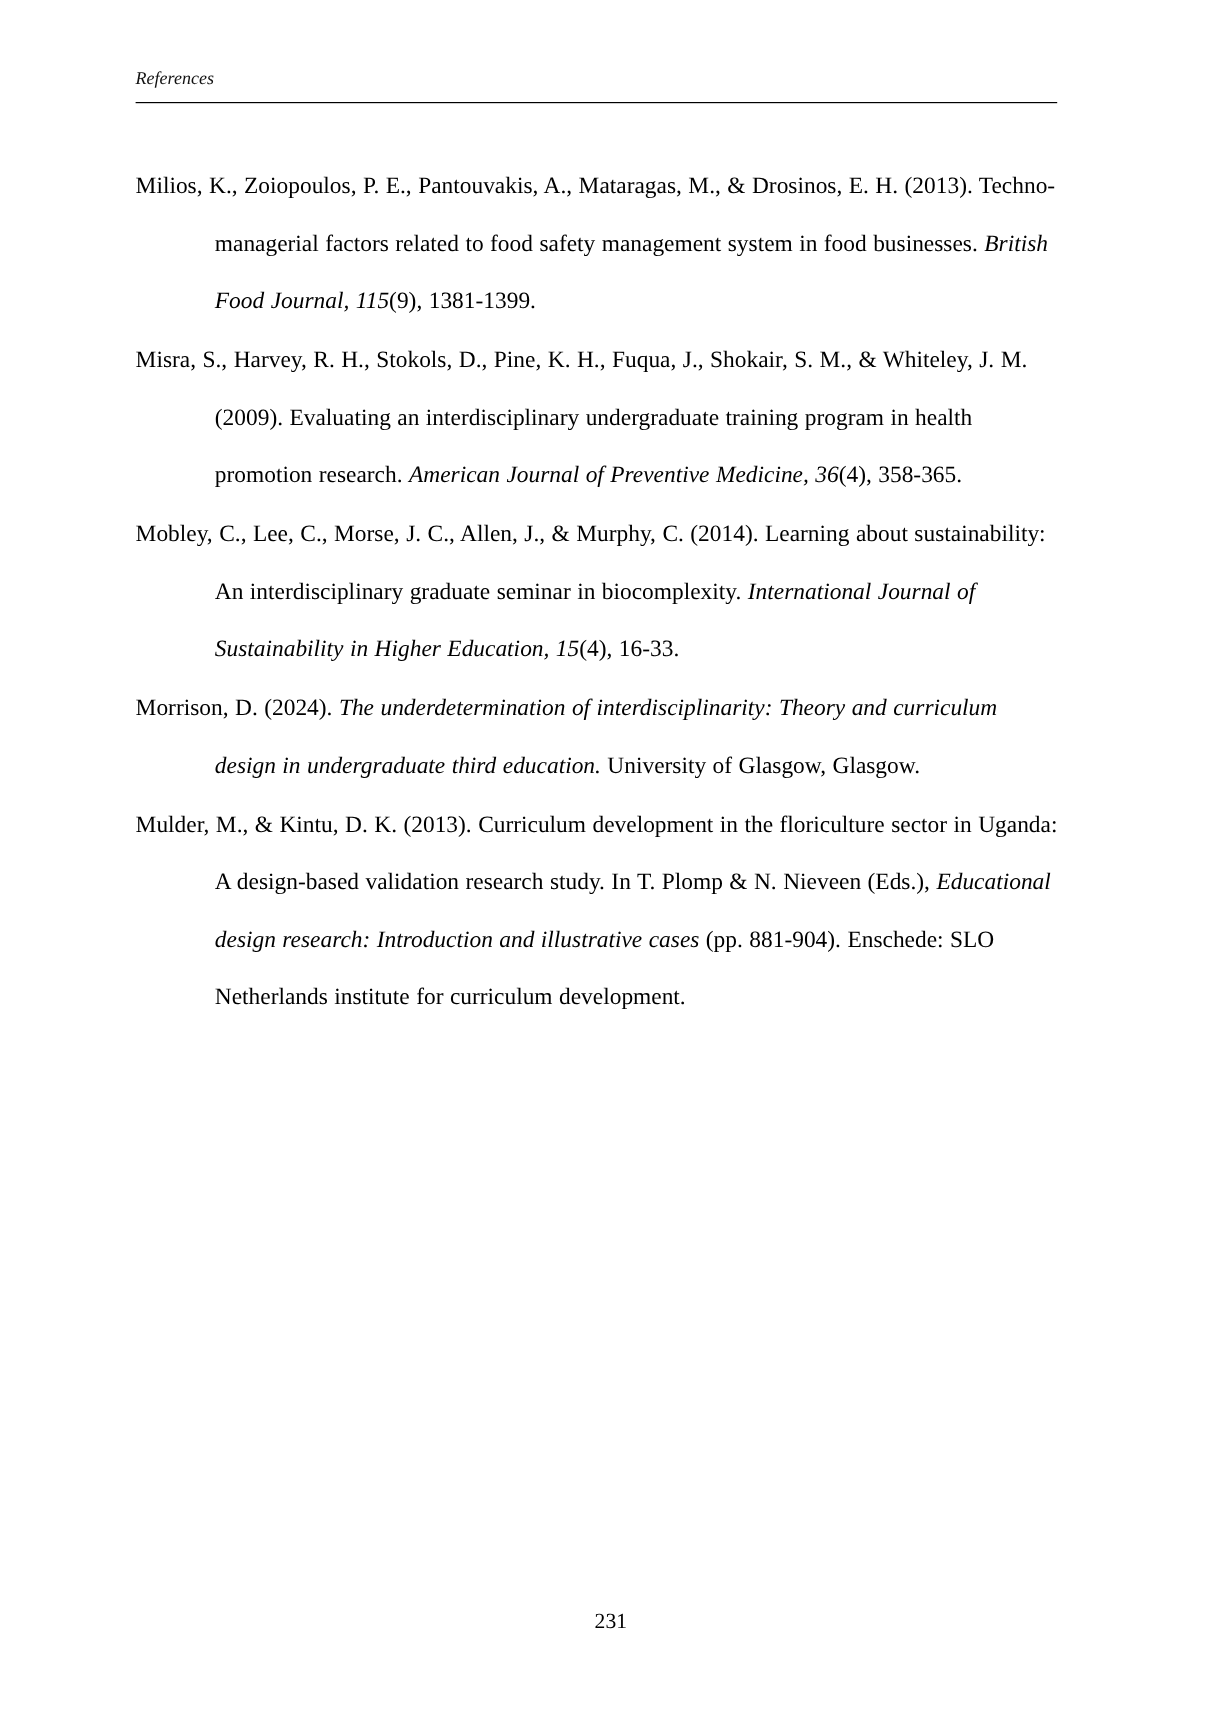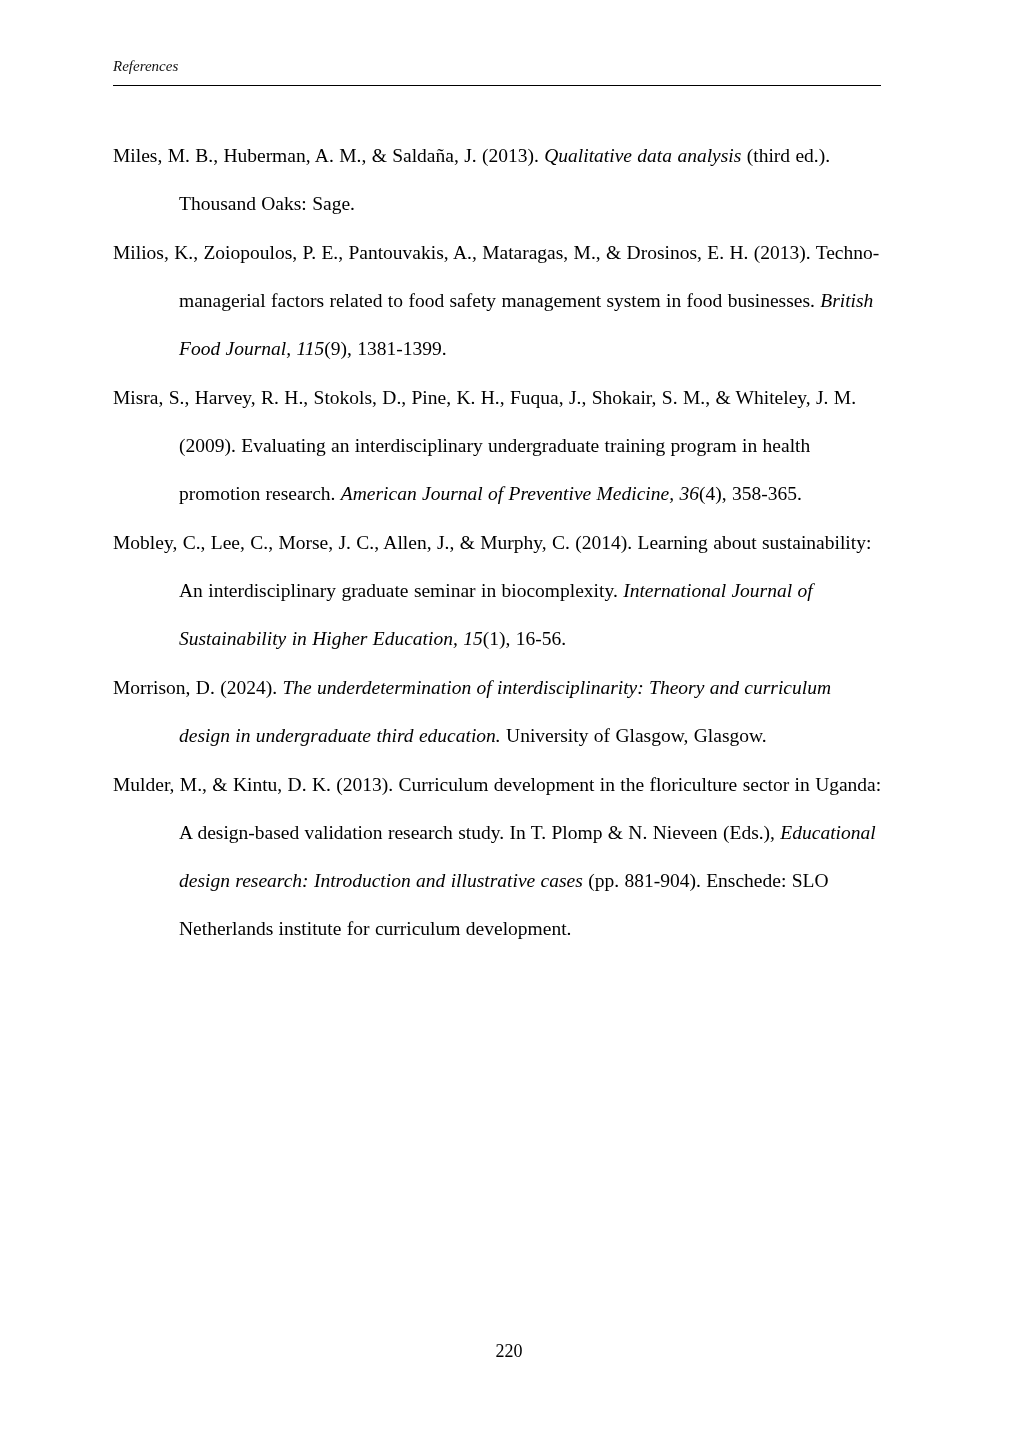--- a/index.html
+++ b/index.html
@@ -65,23 +65,22 @@
   }
 </style>
 </head>
 <body>
 
 <div class="page">
 
   <div class="header">References</div>
 
   <div class="content" id="reference-list">
-      <p class="ref"><span>Miles, M. B., Huberman, A. M., &amp; Saldaña, J. (2013). </span><span class="it">Qualitative data analysis</span><span> (third ed.). Thousand Oaks: Sage.</span></p>
       <p class="ref"><span>Milios, K., Zoiopoulos, P. E., Pantouvakis, A., Mataragas, M., &amp; Drosinos, E. H. (2013). Techno-managerial factors related to food safety management system in food businesses. </span><span class="it">British Food Journal, 115</span><span>(9), 1381-1399.</span></p>
       <p class="ref"><span>Misra, S., Harvey, R. H., Stokols, D., Pine, K. H., Fuqua, J., Shokair, S. M., &amp; Whiteley, J. M. (2009). Evaluating an interdisciplinary undergraduate training program in health promotion research. </span><span class="it">American Journal of Preventive Medicine, 36</span><span>(4), 358-365.</span></p>
-      <p class="ref"><span>Mobley, C., Lee, C., Morse, J. C., Allen, J., &amp; Murphy, C. (2014). Learning about sustainability: An interdisciplinary graduate seminar in biocomplexity. </span><span class="it">International Journal of Sustainability in Higher Education, 15</span><span>(1), 16-56.</span></p>
+      <p class="ref"><span>Mobley, C., Lee, C., Morse, J. C., Allen, J., &amp; Murphy, C. (2014). Learning about sustainability: An interdisciplinary graduate seminar in biocomplexity. </span><span class="it">International Journal of Sustainability in Higher Education, 15</span><span>(4), 16-33.</span></p>
       <p class="ref"><span>Morrison, D. (2024). </span><span class="it">The underdetermination of interdisciplinarity: Theory and curriculum design in undergraduate third education.</span><span> University of Glasgow, Glasgow.</span></p>
       <p class="ref"><span>Mulder, M., &amp; Kintu, D. K. (2013). Curriculum development in the floriculture sector in Uganda: A design-based validation research study. In T. Plomp &amp; N. Nieveen (Eds.), </span><span class="it">Educational design research: Introduction and illustrative cases</span><span> (pp. 881-904). Enschede: SLO Netherlands institute for curriculum development.</span></p>
     </div>
 
-  <div class="footer">220</div>
+  <div class="footer">231</div>
 
 </div>
 
 </body></html>

